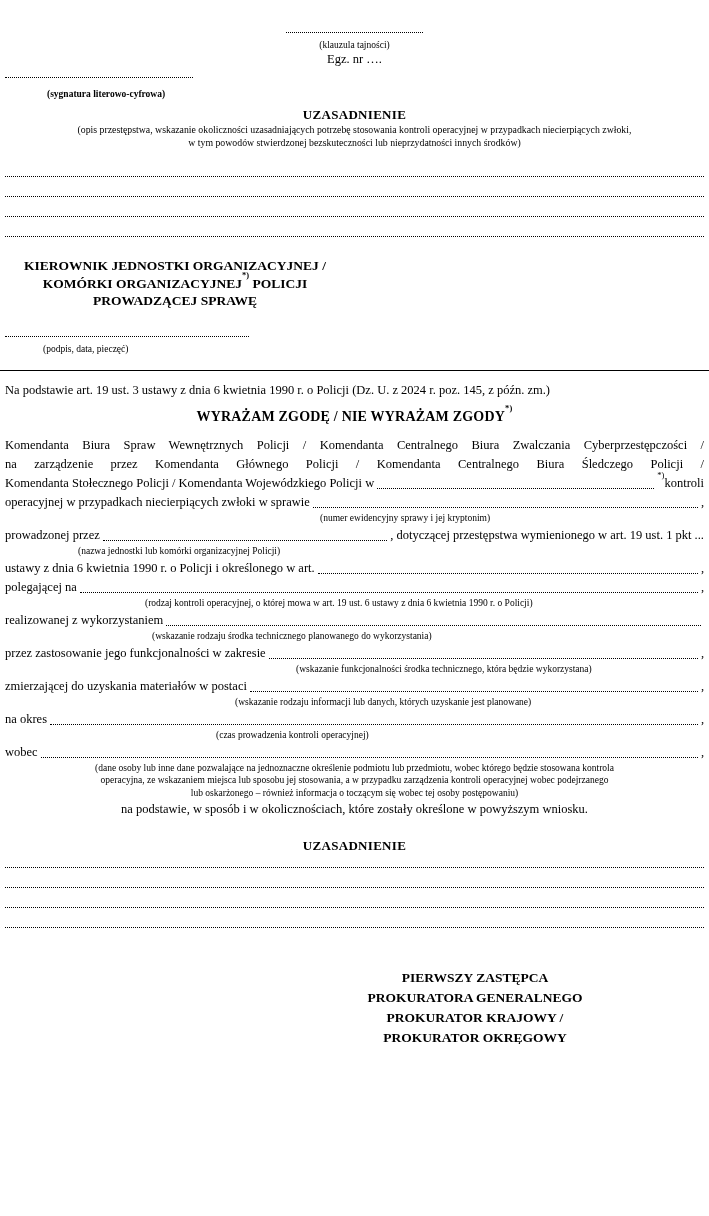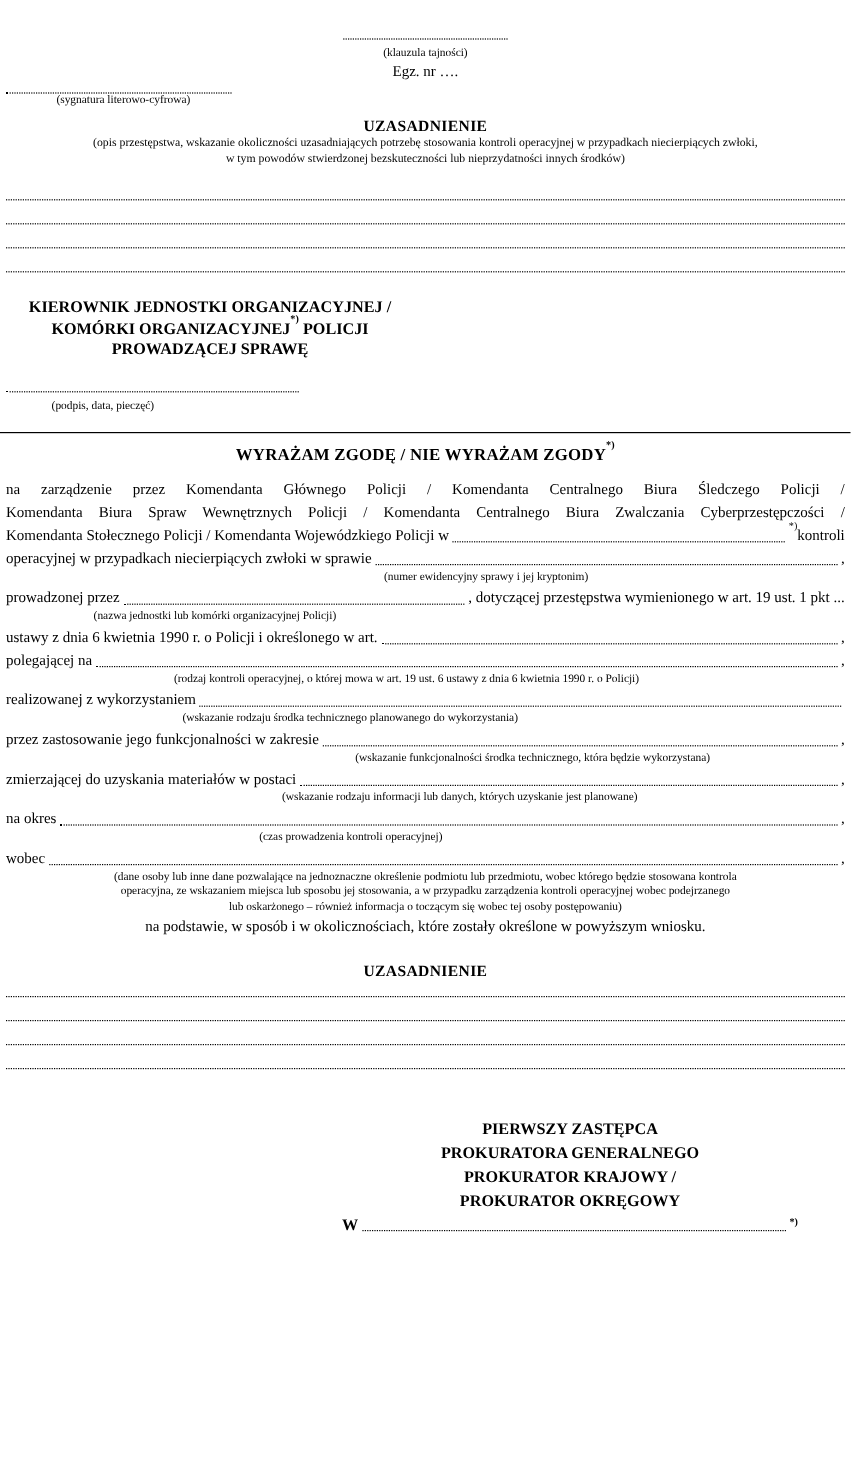--- a/index.html
+++ b/index.html
@@ -23,21 +23,21 @@
   .line sup.mk { align-self:flex-start; top:1px; }
   .h-bold { font-weight:bold; }
   .center { text-align:center; }
   .right { text-align:center; }
 
   
   .k-top-line { width:137px; margin:32px auto 0 auto; }
   .k-top-cap { margin-top:6px; }
   .egz { line-height:15px; margin-top:0; }
   .syg-line { width:188px; margin-top:10px; }
-  .syg-cap { margin-top:0; padding-left:42px; }
+  .syg-cap { margin-top:10px; padding-left:42px;font-weight:bold; }
 
   .title1 { margin-top:6px; font-size:13px; line-height:16px; letter-spacing:.3px; }
   .subtitle { font-size:9.8px; line-height:13px; }
 
   .blanks { margin-top:8px; }
   .blank { height:20px; border-bottom:1.5px dotted #000; }
   .blanks2 { margin-top:0; }
   .blanks2 .b1 { height:14px; border-bottom:1.5px dotted #000; }
   .blanks2 .bn { height:20px; border-bottom:1.5px dotted #000; }
 
@@ -96,25 +96,26 @@
   <div class="kier">
     <div>KIEROWNIK JEDNOSTKI ORGANIZACYJNEJ /</div>
     <div><span>KOMÓRKI ORGANIZACYJNEJ</span><sup class="mk">*)</sup><span> POLICJI</span></div>
     <div>PROWADZĄCEJ SPRAWĘ</div>
   </div>
   <div class="dotted sig1-line"></div>
   <div class="cap sig1-cap">(podpis, data, pieczęć)</div>
 
   <div class="divider"></div>
 
+  <div class="intro">Na podstawie art. 19 ust. 3 ustawy z dnia 6 kwietnia 1990 r. o Policji (Dz. U. z 2024 r. poz. 145, z późn. zm.)</div>
   <div class="h-bold center heading2"><span>WYRAŻAM ZGODĘ / NIE WYRAŻAM ZGODY</span><sup class="mk">*)</sup></div>
 
   <div class="para">
+    <div class="jline">Komendanta Biura Spraw Wewnętrznych Policji / Komendanta Centralnego Biura Zwalczania Cyberprzestępczości /</div>
     <div class="jline">na zarządzenie przez Komendanta Głównego Policji / Komendanta Centralnego Biura Śledczego Policji /</div>
-    <div class="jline">Komendanta Biura Spraw Wewnętrznych Policji / Komendanta Centralnego Biura Zwalczania Cyberprzestępczości /</div>
     <div class="line"><span>Komendanta Stołecznego Policji / Komendanta Wojewódzkiego Policji w</span><span class="fill"></span><sup class="mk">*)</sup><span>kontroli</span></div>
     <div class="line"><span>operacyjnej w przypadkach niecierpiących zwłoki w sprawie</span><span class="fill"></span><span>,</span></div>
     <div class="cap cap-row" style="padding-left:315px;">(numer ewidencyjny sprawy i jej kryptonim)</div>
     <div class="line"><span>prowadzonej przez</span><span class="fill"></span><span>, dotyczącej przestępstwa wymienionego w art. 19 ust. 1 pkt ...</span></div>
     <div class="cap cap-row" style="padding-left:73px;">(nazwa jednostki lub komórki organizacyjnej Policji)</div>
     <div class="line"><span>ustawy z dnia 6 kwietnia 1990 r. o Policji i określonego w art.</span><span class="fill"></span><span>,</span></div>
     <div class="line"><span>polegającej na</span><span class="fill"></span><span>,</span></div>
     <div class="cap cap-row" style="padding-left:140px;">(rodzaj kontroli operacyjnej, o której mowa w art. 19 ust. 6 ustawy z dnia 6 kwietnia 1990 r. o Policji)</div>
     <div class="line"><span>realizowanej z wykorzystaniem</span><span class="fill"></span></div>
     <div class="cap cap-row" style="padding-left:147px;">(wskazanie rodzaju środka technicznego planowanego do wykorzystania)</div>

